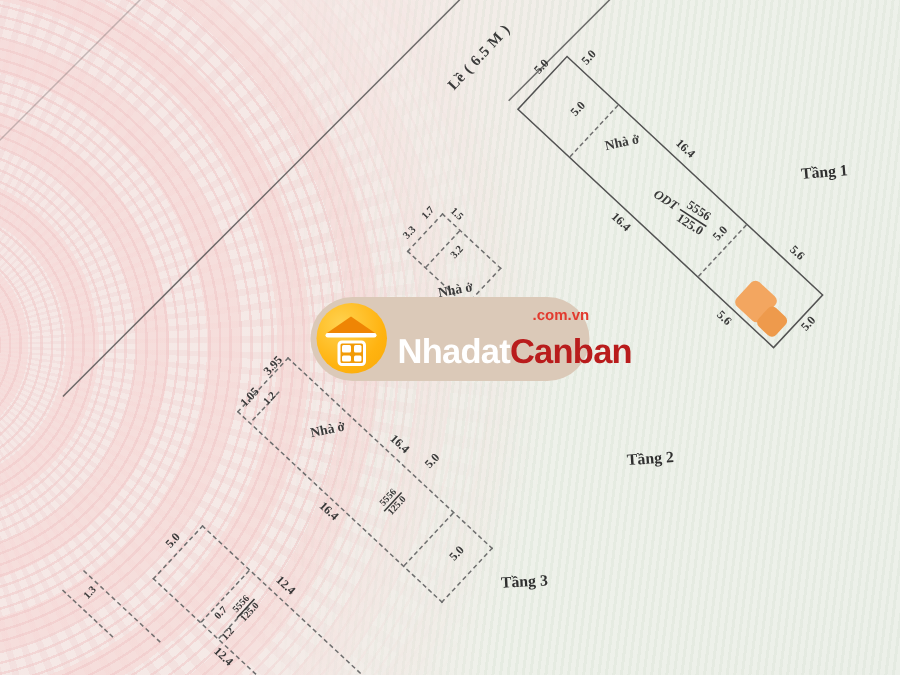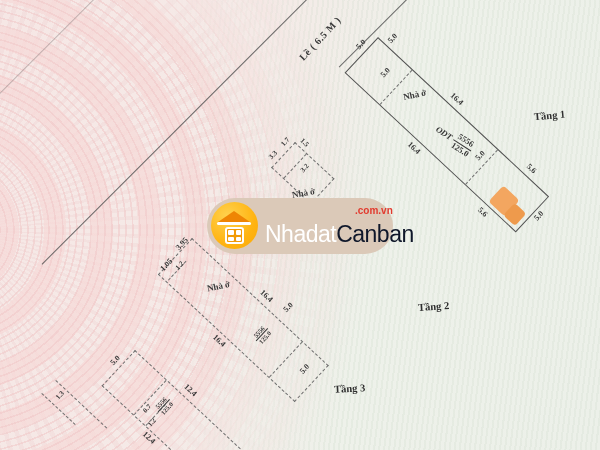--- a/index.html
+++ b/index.html
@@ -49,23 +49,23 @@
          background:radial-gradient(circle at 35% 30%, #ffd24f, #ffb310 62%, #f9a908);}
   .badge .roof{position:absolute;left:7px;top:9px;width:0;height:0;
          border-left:16px solid transparent;border-right:16px solid transparent;
          border-bottom:11px solid #ef8504;}
   .badge .eave{position:absolute;left:6px;top:20px;width:34px;height:2.5px;background:#fff;border-radius:2px;}
   .badge .window{position:absolute;left:14px;top:25px;width:19px;height:17px;background:#f29b07;
          border:2px solid #fff;border-radius:3px;display:grid;
          grid-template-columns:1fr 1fr;grid-template-rows:1fr 1fr;gap:2px;padding:1px;box-sizing:border-box;}
   .badge .pane{background:#fff;border-radius:1px;}
   .badge .brand{position:absolute;left:58px;top:0;height:72px;display:flex;align-items:center;
-         font-family:"Liberation Sans",sans-serif;font-weight:400;font-size:23px;letter-spacing:-.5px;}
+         font-family:"Liberation Sans",sans-serif;font-weight:700;font-size:23px;letter-spacing:-.5px;}
   .badge .b1{color:#ffffff;}
-  .badge .b2{color:#0f172a;}
+  .badge .b2{color:#b91c1c;}
   .badge .domain{position:absolute;left:148px;top:7px;color:#e23a2e;
          font-family:"Liberation Sans",sans-serif;font-weight:700;font-size:10px;}
 </style>
 </head>
 <body>
 
 <div class="stage">
   <div class="bg"></div>
   <div class="guilloche"></div>
   <div class="moire"></div>

